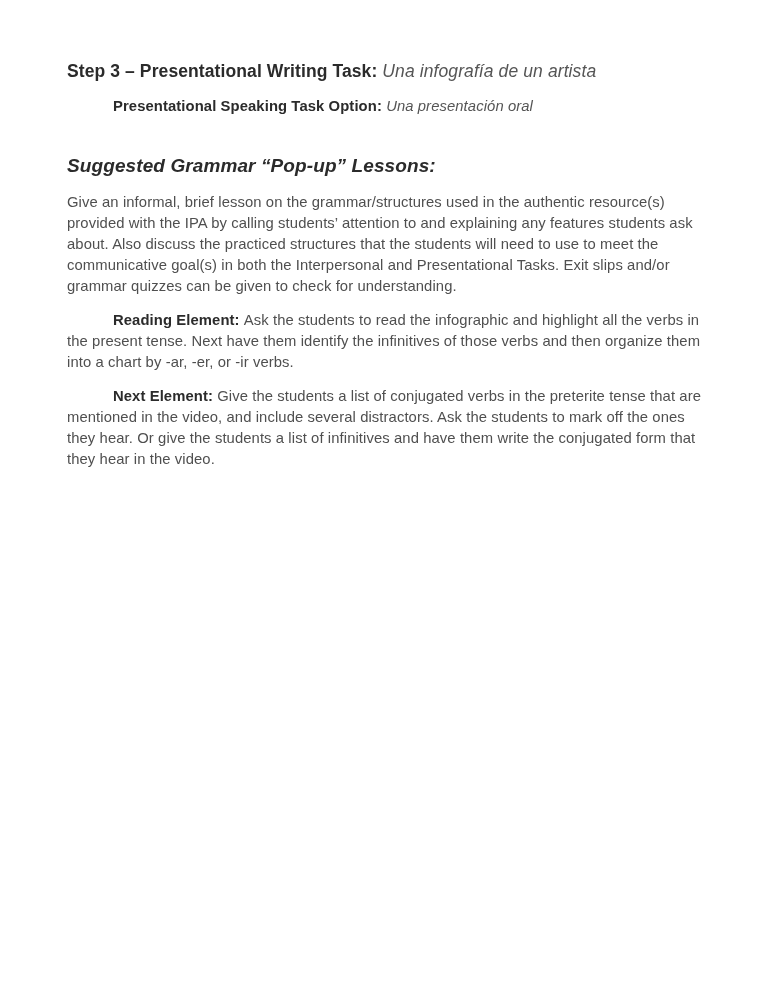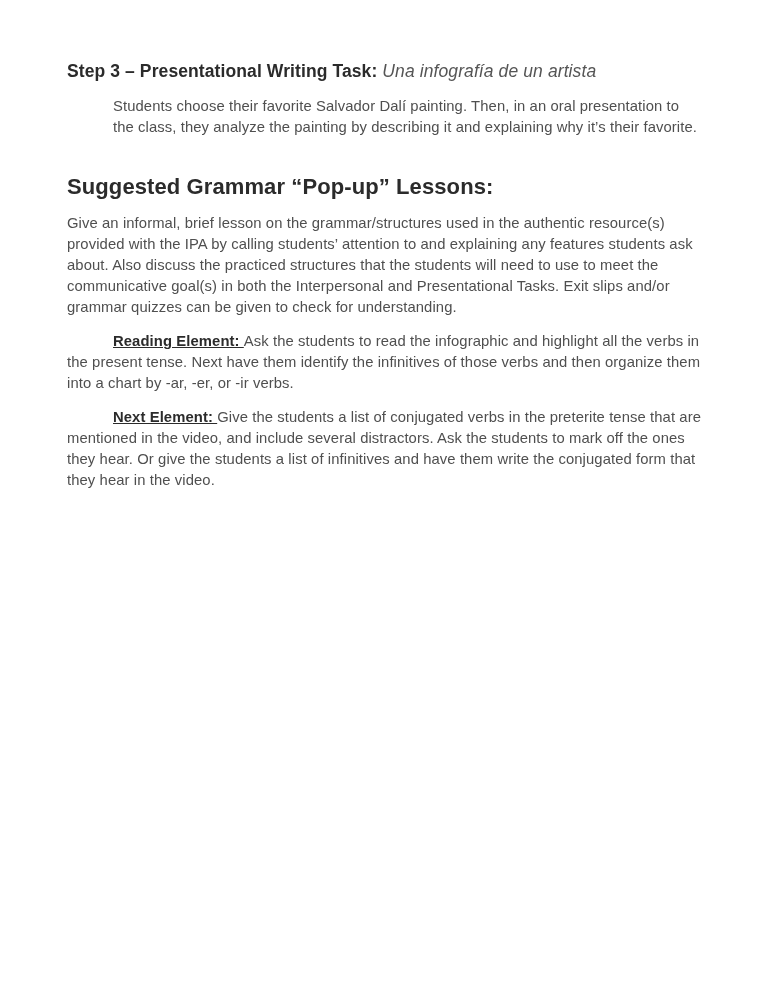--- a/index.html
+++ b/index.html
@@ -29,29 +29,30 @@
     font-size: 17.5px;
     line-height: 23px;
     margin: 0 0 13px 0;
   }
   h1 .subtitle, .sub-head .subtitle {
     font-weight: normal;
     font-style: italic;
     color: #555555;
   }
   h2 {
-    font-size: 22px;
+    font-size: 19px;
     line-height: 24px;
     margin: 37px 0 14px 0;
+    font-style: italic;
   }
   p { margin: 0 0 13px 0; }
   .indent { margin-left: 46px; }
   .sub-head { color: #2b2b2b; font-weight: bold; }
   .first-line-indent { text-indent: 46px; }
-  .b { font-weight: bold; color: #2b2b2b; text-decoration: underline; }
+  .b { font-weight: bold; color: #2b2b2b; }
   .i { }
   .footer {
     position: absolute;
     left: 0; right: 0; top: 951px;
     text-align: center;
     color: #6f6f6f;
     font-size: 9.5px;
     line-height: 12px;
     letter-spacing: 0.2px;
   }
@@ -61,22 +62,22 @@
 <body>
 
 <div class="page">
   <div class="content">
 
     <section>
       <h1><span>Step 3 – Presentational Writing Task: </span><span class="subtitle">Una infografía de un artista</span></h1>
 
       <div class="indent">
 
+        <p class="sub-head"><span>Presentational Speaking Task Option: </span><span class="subtitle">Una presentación oral</span></p>
 
-        <p>Students choose their favorite Salvador Dalí painting. Then, in an oral presentation to the class, they analyze the painting by describing it and explaining why it’s their favorite.</p>
       </div>
     </section>
 
     <section>
       <h2>Suggested Grammar “Pop-up” Lessons:</h2>
 
       <p>Give an informal, brief lesson on the grammar/structures used in the authentic resource(s) provided with the IPA by calling students’ attention to and explaining any features students ask about. Also discuss the practiced structures that the students will need to use to meet the communicative goal(s) in both the Interpersonal and Presentational Tasks. Exit slips and/or grammar quizzes can be given to check for understanding.</p>
 
       <p class="first-line-indent"><span class="b">Reading Element: </span><span>Ask the students to read the infographic and highlight all the verbs in the present tense. Next have them identify the infinitives of those verbs and then organize them into a chart by </span><span class="i">-ar</span><span>, </span><span class="i">-er</span><span>, or </span><span class="i">-ir</span><span> verbs.</span></p>
 

